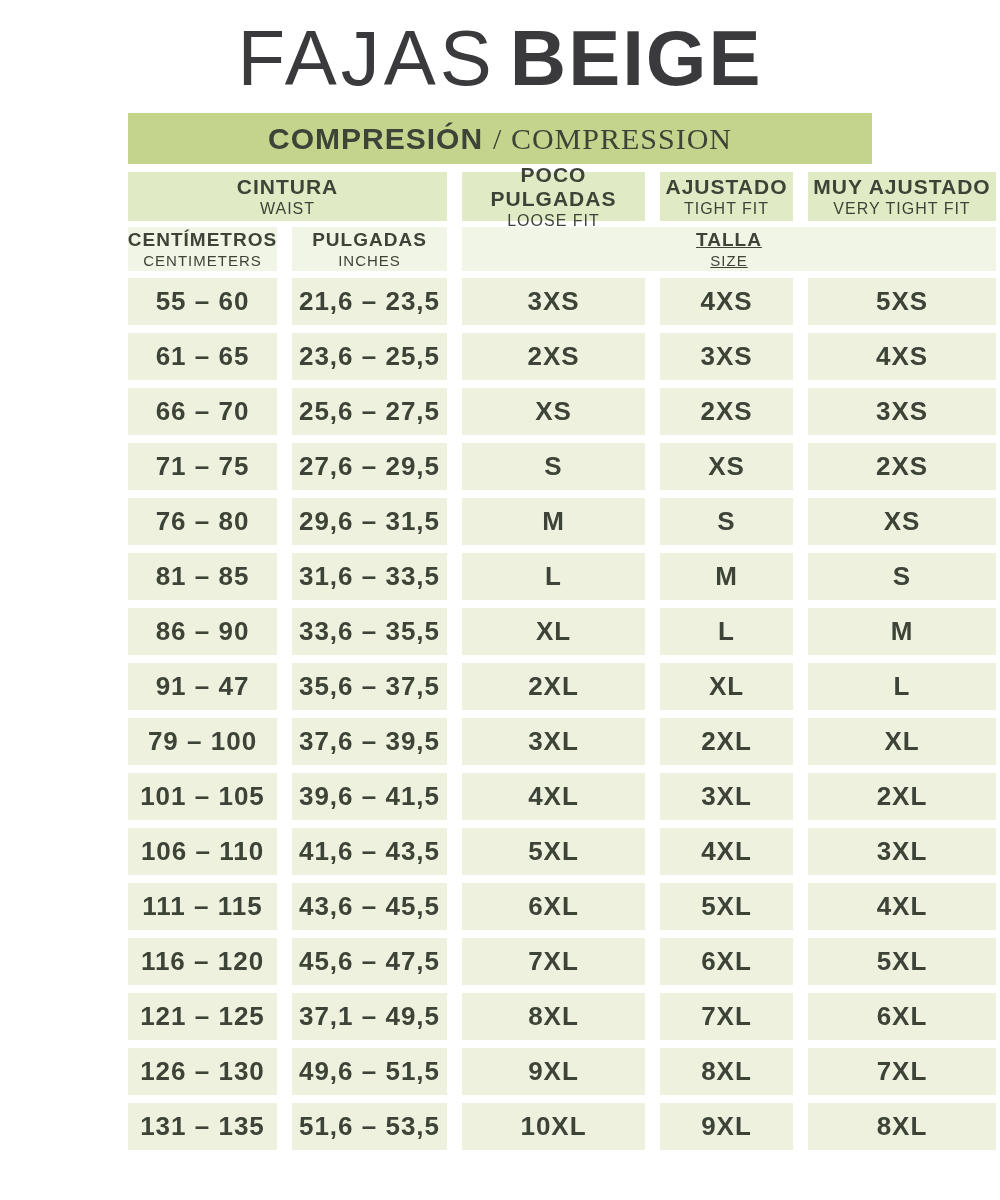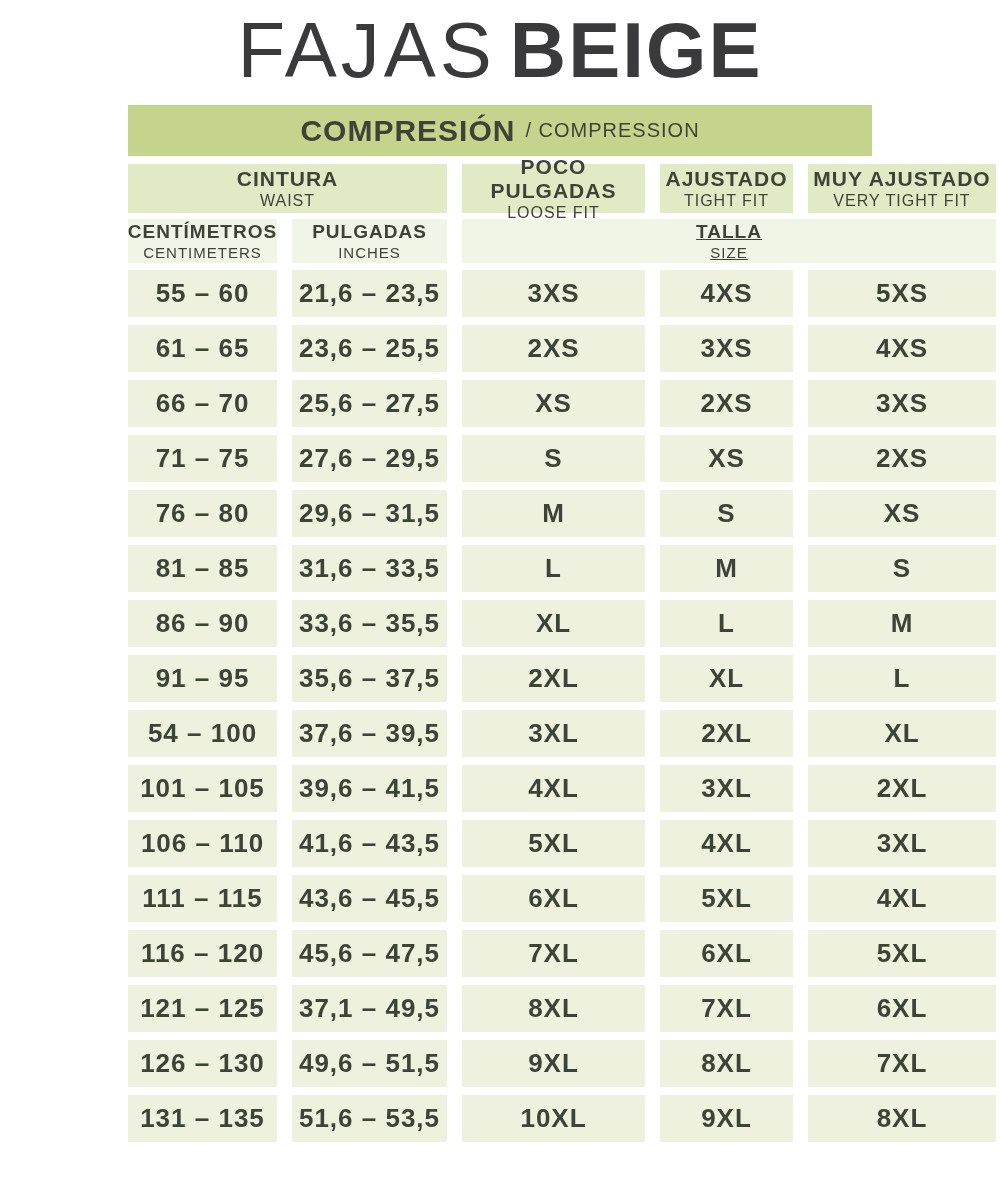--- a/index.html
+++ b/index.html
@@ -5,21 +5,21 @@
   html, body { margin: 0; padding: 0; }
   body {
     width: 1000px;
     height: 1200px;
     background: #ffffff;
     font-family: "Liberation Sans", sans-serif;
     overflow: hidden;
   }
   .page-title {
     text-align: center;
-    margin-top: 2px;
+    margin-top: 10px;
     height: 96px;
     line-height: 96px;
     color: var(--title, #3a3a3c);
     white-space: nowrap;
   }
   .page-title .t-light {
     font-weight: 300;
     font-size: 78px;
     letter-spacing: 4px;
     margin-right: 14px;
@@ -36,21 +36,21 @@
   .banner {
     height: 51px;
     background: var(--banner, #c5d48d);
     display: flex;
     align-items: center;
     justify-content: center;
     margin-bottom: 8px;
     color: var(--text, #3e4338);
   }
   .banner .b-es { font-weight: bold; font-size: 30px; letter-spacing: 1px; }
-  .banner .b-en { font-weight: 400; font-size: 20px; letter-spacing: 1px; margin-left: 10px; }
+  .banner .b-en { font-weight: 400; font-size: 30px; letter-spacing: 1px; margin-left: 10px; font-family: Liberation Serif, serif; }
   .grid {
     display: grid;
     grid-template-columns: 149px 155px 183px 133px 188px;
     column-gap: 15px;
   }
   .fit-row { margin-bottom: 6px; }
   .fit-row .cell { background: var(--head, #e0eac4); height: 49px; }
   .sub-row { margin-bottom: 7px; }
   .sub-row .cell { background: var(--sub, #f1f5e6); height: 44px; }
   .cell {
@@ -157,26 +157,26 @@
       <div class="d-cell">81 – 85</div>
       <div class="d-cell">31,6 – 33,5</div>
       <div class="d-cell">L</div>
       <div class="d-cell">M</div>
       <div class="d-cell">S</div>
       <div class="d-cell">86 – 90</div>
       <div class="d-cell">33,6 – 35,5</div>
       <div class="d-cell">XL</div>
       <div class="d-cell">L</div>
       <div class="d-cell">M</div>
-      <div class="d-cell">91 – 95</div>
+      <div class="d-cell">91 – 47</div>
       <div class="d-cell">35,6 – 37,5</div>
       <div class="d-cell">2XL</div>
       <div class="d-cell">XL</div>
       <div class="d-cell">L</div>
-      <div class="d-cell">54 – 100</div>
+      <div class="d-cell">79 – 100</div>
       <div class="d-cell">37,6 – 39,5</div>
       <div class="d-cell">3XL</div>
       <div class="d-cell">2XL</div>
       <div class="d-cell">XL</div>
       <div class="d-cell">101 – 105</div>
       <div class="d-cell">39,6 – 41,5</div>
       <div class="d-cell">4XL</div>
       <div class="d-cell">3XL</div>
       <div class="d-cell">2XL</div>
       <div class="d-cell">106 – 110</div>

